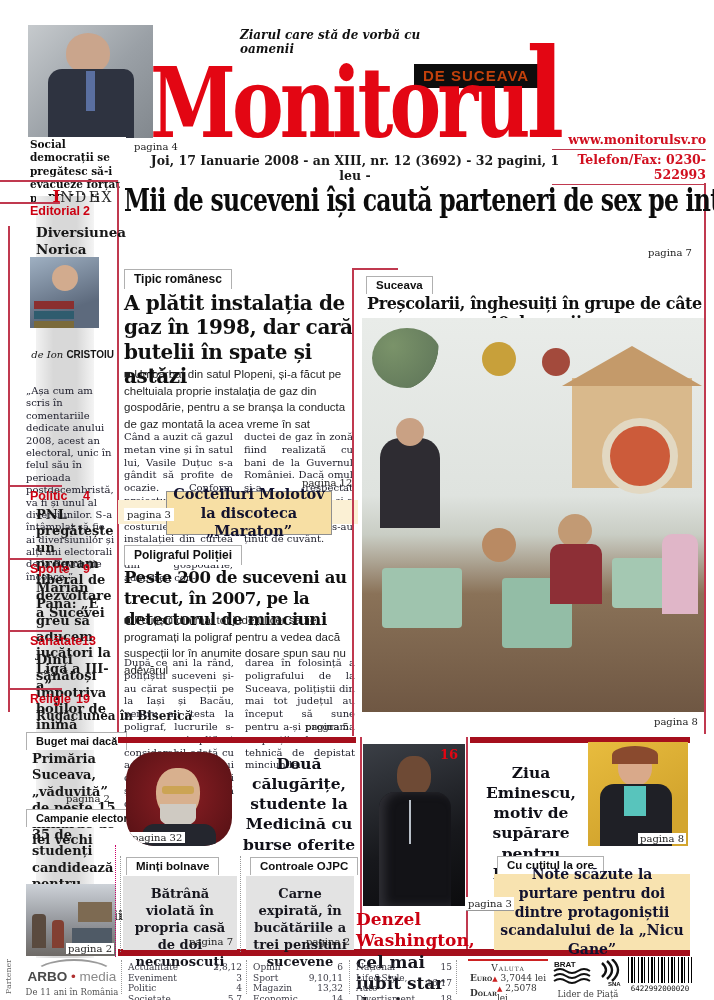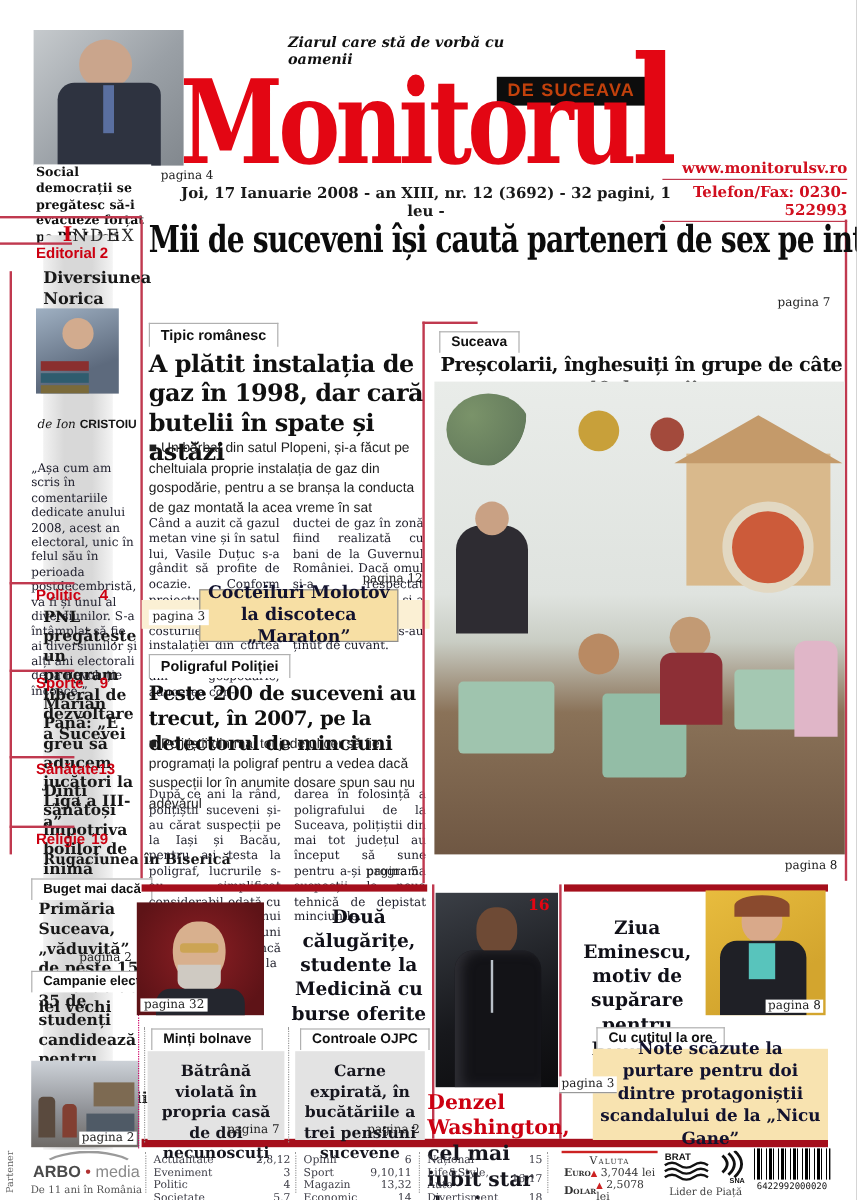--- a/index.html
+++ b/index.html
@@ -179,21 +179,21 @@
     <div class="abs" style="left:300px;top:216px;width:36px;height:80px;background:#e0b6c8;border-radius:10px 10px 0 0;"></div>
   </div>
   <span class="pg" style="left:654px;top:716px;">pagina 8</span>
 
   <div class="bar" style="left:118px;top:737px;width:238px;"></div>
   <div class="bar" style="left:470px;top:737px;width:220px;"></div>
   <div class="bar" style="left:118px;top:949px;width:572px;height:7px;"></div>
   <div class="vline" style="left:360px;top:737px;height:212px;"></div>
   <div class="vline" style="left:466px;top:737px;height:212px;"></div>
 
-  <div class="photo" style="left:114px;top:752px;width:106px;height:94px;background:radial-gradient(circle at 50% 45%,#8c1f24,#5e1317 80%);">
+  <div class="photo" style="left:126px;top:752px;width:106px;height:94px;background:radial-gradient(circle at 50% 45%,#8c1f24,#5e1317 80%);border-radius:28px;">
     <div class="abs" style="left:30px;top:16px;width:44px;height:52px;border-radius:45% 45% 50% 50%;background:#d8b08e;"></div>
     <div class="abs" style="left:36px;top:34px;width:32px;height:8px;background:#caa24a;opacity:.85;border-radius:3px;"></div>
     <div class="abs" style="left:34px;top:52px;width:36px;height:22px;border-radius:0 0 40% 40%;background:#cfcac2;"></div>
     <div class="abs" style="left:16px;top:72px;width:74px;height:34px;background:#24262e;border-radius:12px 12px 0 0;"></div>
     <span class="pg" style="left:3px;bottom:3px;background:#fff;padding:0 3px;">pagina 32</span>
   </div>
   <div class="abs serif" style="left:240px;top:754px;width:118px;text-align:center;font-weight:bold;font-size:15.5px;line-height:1.3;color:#101018;">Două călugărițe, studente la Medicină cu burse oferite de medici suceveni</div>
 
   <div class="dot-v" style="left:120px;top:856px;height:96px;"></div>
   <div class="dot-v" style="left:240px;top:856px;height:96px;"></div>

